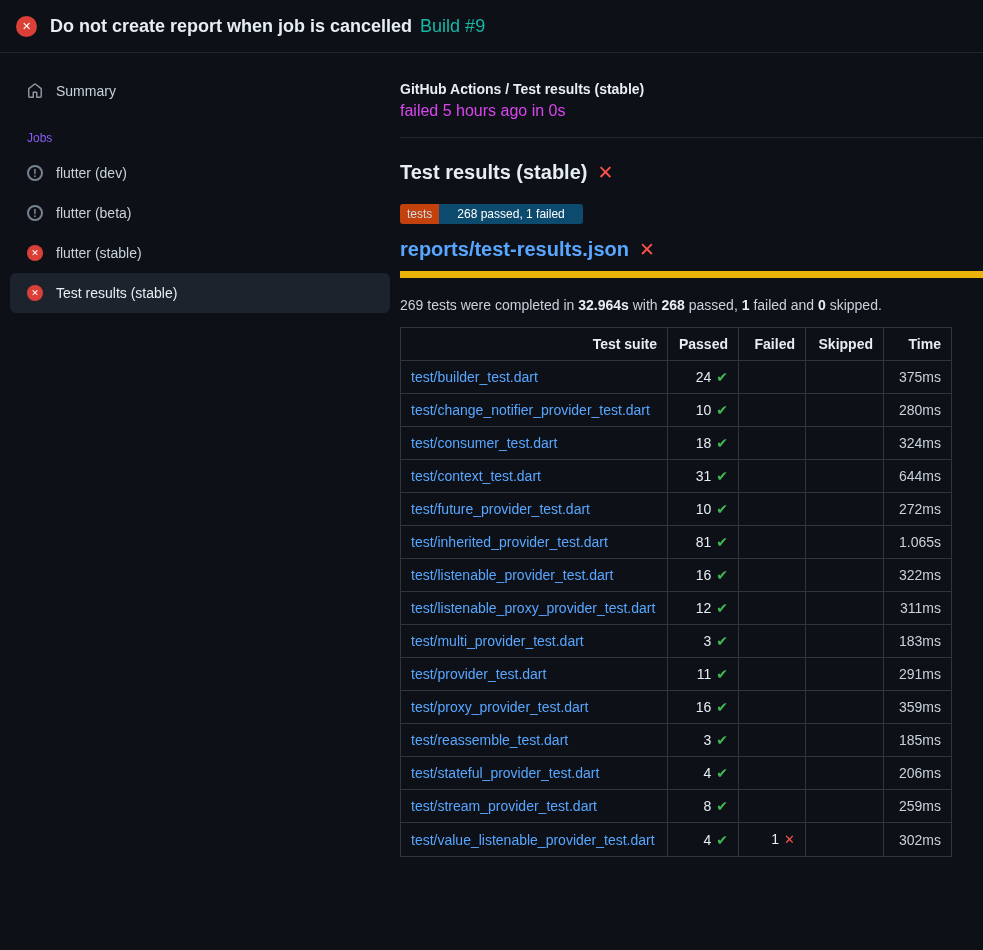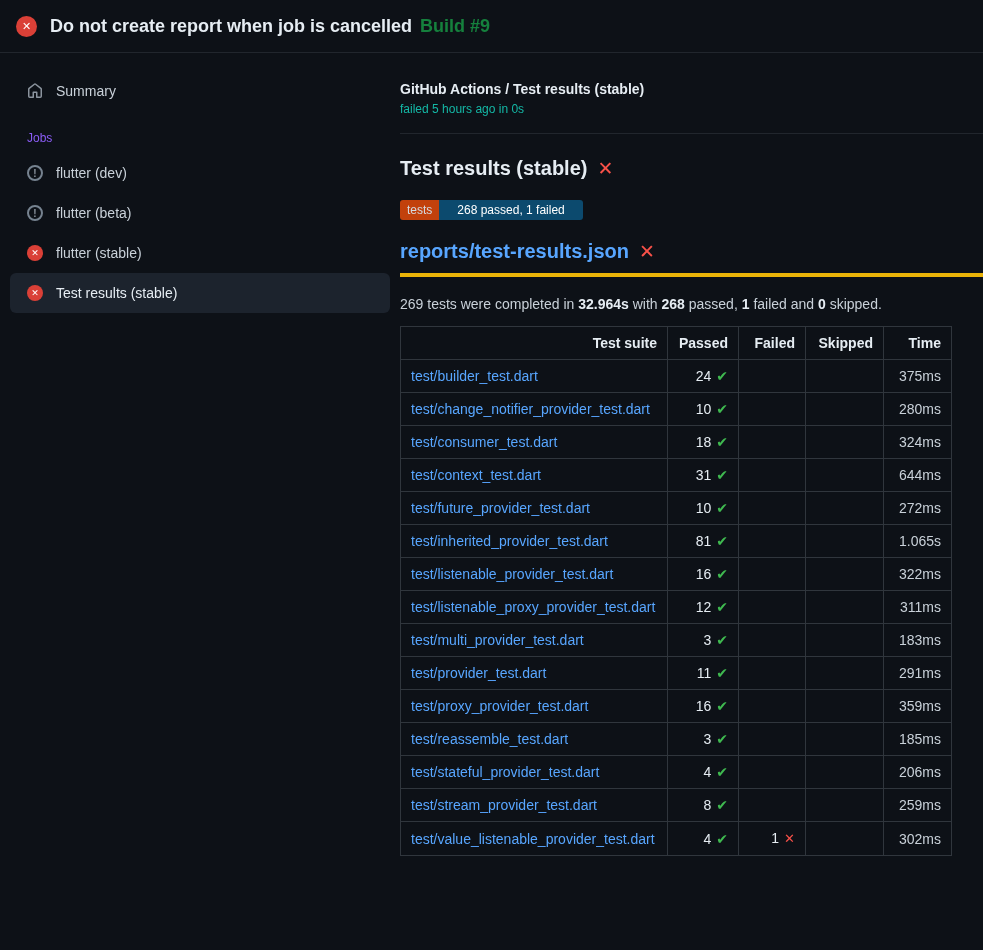--- a/index.html
+++ b/index.html
@@ -16,21 +16,21 @@
     padding:16px 16px 15px 16px;
     border-bottom:1px solid #21262d;
   }
   .big-fail-circle {
     width:21px; height:21px; border-radius:50%;
     background:#da4037; color:#fff;
     display:flex; align-items:center; justify-content:center;
     font-size:11px; font-weight:bold; flex-shrink:0;
   }
   .top-header h1 { font-size:18px; font-weight:700; color:#e6edf3; display:flex; gap:8px; align-items:baseline; }
-  .top-header .build-no { font-weight:700; color:#15803d; }
+  .top-header .build-no { font-weight:400; color:#14b8a6; }
 
   
   .layout { display:flex; }
   aside { width:400px; flex-shrink:0; padding-top:18px; }
   main  { flex:1; padding-top:28px; }
 
   
   .side-item {
     display:flex; align-items:center; gap:13px;
     height:40px; margin:0 10px; padding:0 17px;
@@ -43,34 +43,34 @@
     width:16px; height:16px; border-radius:50%; flex-shrink:0;
     display:flex; align-items:center; justify-content:center;
     font-weight:bold;
   }
   .st-icon.failed  { background:#da4037; color:#fff; font-size:9px; }
   .st-icon.neutral { border:2px solid #768390; color:#8b949e; font-size:10px; }
   .home-icon svg { display:block; }
 
   
   .crumb { font-size:14px; font-weight:700; color:#e6edf3; }
-  .run-meta { font-size:12px; color:#14b8a6; margin-top:5px; }
+  .run-meta { font-size:16px; color:#d946ef; margin-top:5px; }
   .main-divider { border:none; border-top:1px solid #21262d; margin-top:17px; }
 
   h2.section-title {
     margin-top:23px; font-size:20px; font-weight:700; color:#e6edf3;
     display:flex; align-items:center; gap:10px;
   }
   .h-cross { color:#f85149; font-size:19px; font-weight:700; line-height:1; }
 
   .badge { display:inline-flex; margin-top:20px; font-size:12px; border-radius:3px; overflow:hidden; line-height:1; }
   .badge .k { background:#c2410c; color:#d4dbe2; padding:4px 7px; }
   .badge .v { background:#0c4a6e; color:#ffffff; padding:4px 18px; }
 
-  .report-head-wrap { margin-top:20px; border-bottom:4px solid #eab308; padding-bottom:10px; }
+  .report-head-wrap { margin-top:14px; border-bottom:7px solid #eab308; padding-bottom:10px; }
   h2.report-title { font-size:20px; font-weight:700; display:flex; align-items:center; gap:10px; }
   h2.report-title a { color:#58a6ff; text-decoration:none; }
 
   .summary { margin-top:19px; font-size:14px; color:#c9d1d9; }
   .summary b { color:#e6edf3; }
 
   table { border-collapse:collapse; width:551px; margin-top:14px; font-size:14px; table-layout:fixed; }
   th, td { border:1px solid #30363d; padding:6px 10px; line-height:20px; overflow:hidden; white-space:nowrap; }
   th { text-align:right; font-weight:700; color:#e6edf3; }
   th.num, td.num { text-align:right; }

